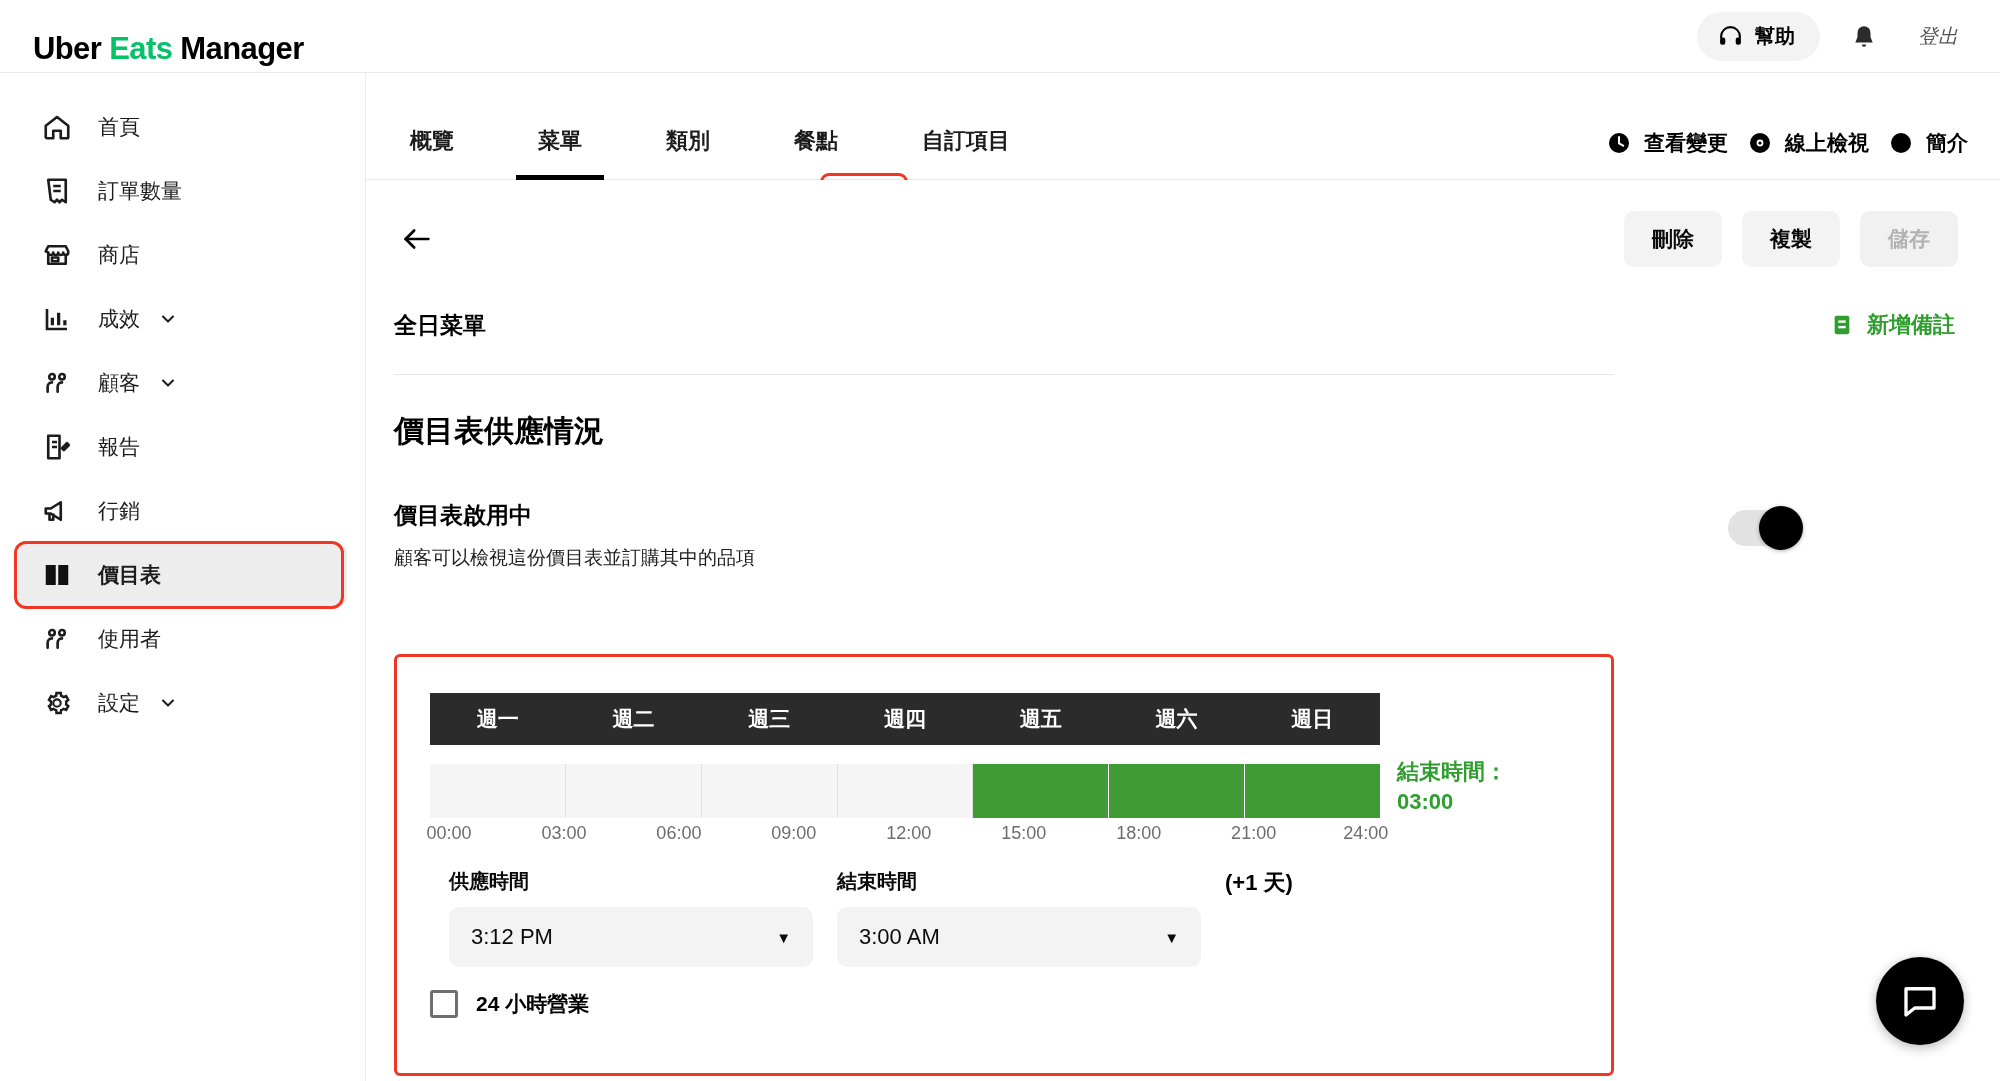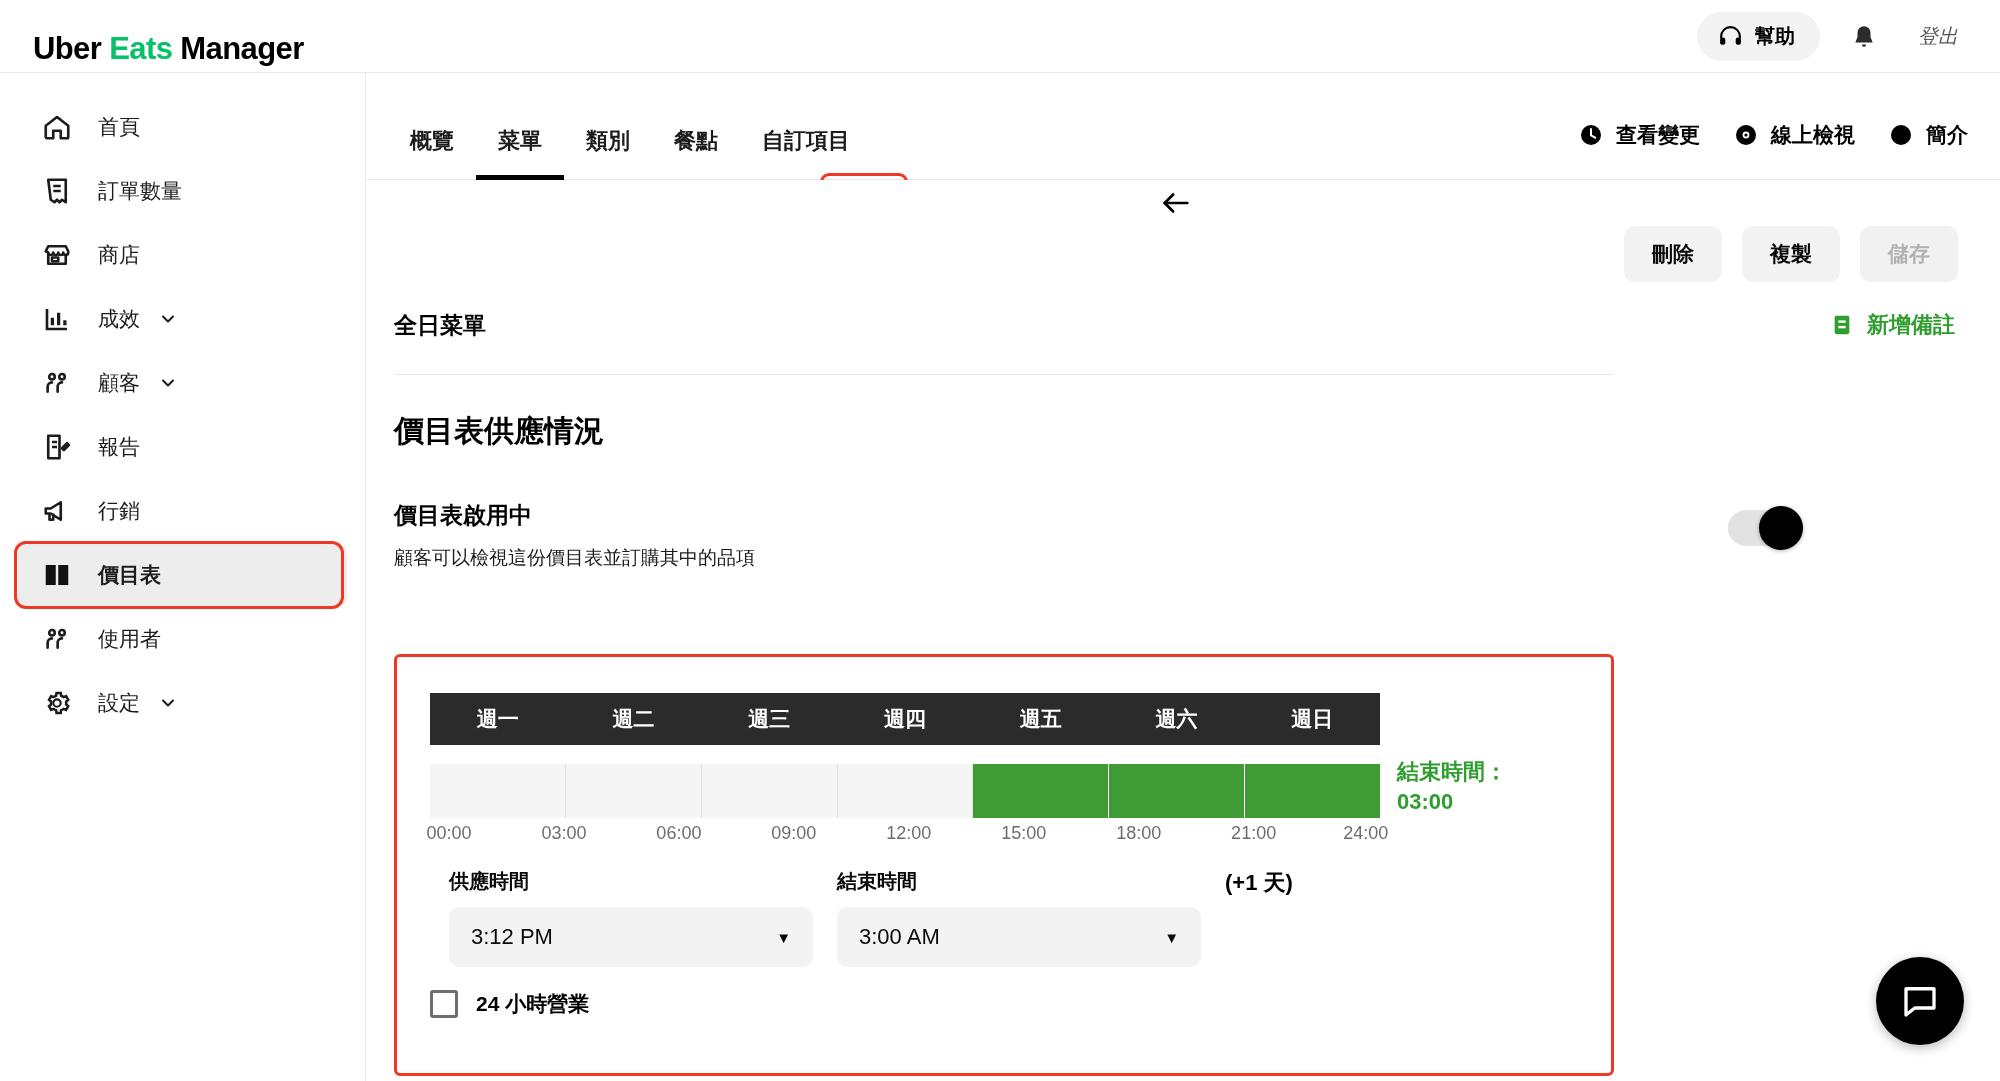--- a/index.html
+++ b/index.html
@@ -71,48 +71,47 @@
   .nav-hl {
     position: absolute; left: 14px; width: 330px; height: 68px;
     border: 3px solid #ef3724; border-radius: 12px; pointer-events: none;
   }
 
   
   .tabbar {
     position: absolute; left: 366px; top: 73px; width: 1634px; height: 107px;
     border-bottom: 1px solid #e8e8e8; background:#fff;
   }
-  .tabs { display: flex; align-items: flex-end; height: 107px; padding-left: 22px; }
+  .tabs { display: flex; align-items: flex-end; height: 107px; padding-left: 22px; gap: 40px; }
   .tab {
     position: relative;
     font-size: 22px; font-weight: 600; color: #1c1c1c;
     padding: 0 22px; height: 78px; display: flex; align-items: center;
   }
   .tab.selected::after {
     content: ""; position: absolute; left: 0; right: 0; bottom: 0; height: 5px; background: #000;
   }
   .tab-hl {
     position: absolute; left: 454px; top: 100px; width: 88px; height: 58px;
     border: 3px solid #ef3724; border-radius: 9px; pointer-events:none;
   }
   .tab-right {
-    position: absolute; right: 32px; top: 8px; height: 107px;
-    display: flex; align-items: center; gap: 34px;
+    position: absolute; right: 32px; top: 16px; height: 107px;
+    display: flex; align-items: center; gap: 20px;
   }
   .tr-item { display: flex; align-items: center; gap: 13px; font-size: 21px; font-weight: 600; color: #000; }
 
   
   .main {
     position: absolute; left: 366px; top: 180px; width: 1634px; height: 901px;
     background: #fff; overflow: hidden;
   }
   .act-row {
     position: relative; height: 118px; display: flex; align-items: center;
     padding: 0 42px 0 28px;
-    flex-direction: column;
   }
   .back-arrow {
     width: 46px; height: 46px; display: flex; align-items: center; justify-content: center;
     font-size: 30px; color: #000;
   }
   .act-btns { margin-left: auto; display: flex; gap: 20px; }
   .btn {
     background: #f3f3f3; border-radius: 10px; padding: 14px 28px;
     font-size: 21px; font-weight: 700; color: #0a0a0a; min-width: 96px; text-align:center;
   }

